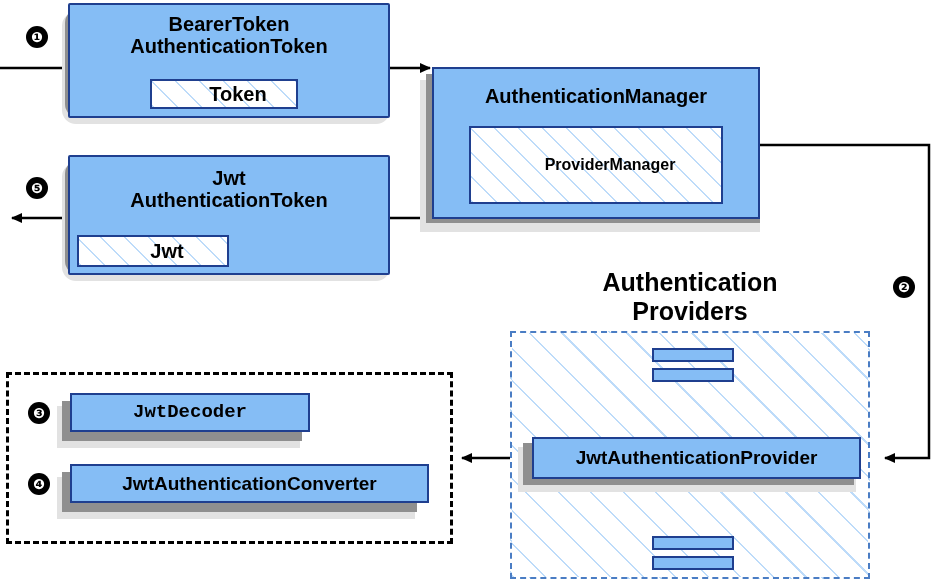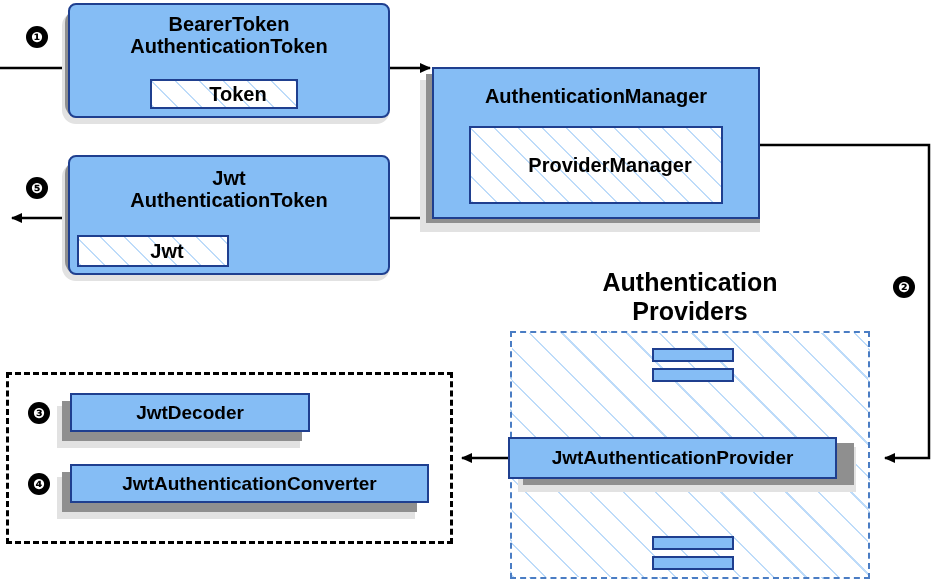--- a/index.html
+++ b/index.html
@@ -47,21 +47,21 @@
     z-index: 3;
   }
   .sh-dark {
     background: #8f8f8f;
   }
   .sh-light {
     background: #e2e2e2;
   }
 
   .rounded {
-    border-radius: 8px;
+    border-radius: 2px;
   }
   .rounded-sh {
     border-radius: 14px;
   }
 
   .node-title {
     line-height: 1.12;
     white-space: pre-line;
   }
 
@@ -192,30 +192,30 @@
 Providers</div>
 
   <div class="mini-bar" style="left:652px; top:348px; width:82px; height:14px;"></div>
   <div class="mini-bar" style="left:652px; top:368px; width:82px; height:14px;"></div>
 
   <div class="mini-bar" style="left:652px; top:536px; width:82px; height:14px;"></div>
   <div class="mini-bar" style="left:652px; top:556px; width:82px; height:14px;"></div>
 
   <div class="node-shadow sh-light" style="left:518px; top:447px; width:338px; height:45px;"></div>
   <div class="node-shadow sh-dark" style="left:523px; top:443px; width:331px; height:42px;"></div>
-  <div class="node" style="left:508px; top:437px; width:329px; height:42px; justify-content:center;">
+  <div class="node" style="left:532px; top:437px; width:329px; height:42px; justify-content:center;">
     <div class="node-title" style="font-size:19px;">JwtAuthenticationProvider</div>
   </div>
 
   <div class="node-shadow sh-light" style="left:420px; top:80px; width:340px; height:152px;"></div>
   <div class="node-shadow sh-dark" style="left:426px; top:74px; width:334px; height:149px;"></div>
   <div class="node" style="left:432px; top:67px; width:328px; height:152px; padding-top:16px;">
     <div class="node-title" style="font-size:20px;">AuthenticationManager</div>
   </div>
-  <div class="hatch-box" style="left:469px; top:126px; width:254px; height:78px; font-size:20px;">
+  <div class="hatch-box" style="left:469px; top:126px; width:254px; height:78px; font-size:16px;">
     <span>ProviderManager</span>
   </div>
 
   <div class="node-shadow sh-light rounded-sh" style="left:62px; top:12px; width:328px; height:112px;"></div>
   <div class="node-shadow sh-dark rounded-sh" style="left:65px; top:9px; width:325px; height:109px;"></div>
   <div class="node rounded" style="left:68px; top:3px; width:322px; height:115px; padding-top:8px;">
     <div class="node-title" style="font-size:20px;">BearerToken
 AuthenticationToken</div>
   </div>
   <div class="hatch-box" style="left:150px; top:79px; width:148px; height:30px; font-size:20px;">
@@ -230,21 +230,21 @@
   </div>
   <div class="hatch-box" style="left:77px; top:235px; width:152px; height:32px; font-size:20px;">
     <span>Jwt</span>
   </div>
 
   <div class="dotted-container" style="left:6px; top:372px; width:447px; height:172px;"></div>
 
   <div class="node-shadow sh-light" style="left:57px; top:406px; width:243px; height:42px;"></div>
   <div class="node-shadow sh-dark" style="left:62px; top:401px; width:240px; height:40px;"></div>
   <div class="node" style="left:70px; top:393px; width:240px; height:39px; justify-content:center;">
-    <div class="node-title" style="font-size:19px;">JwtDecoder</div>
+    <div class="node-title" style="font-size:19px;font-family:Liberation Mono, monospace;">JwtDecoder</div>
   </div>
 
   <div class="node-shadow sh-light" style="left:57px; top:477px; width:358px; height:42px;"></div>
   <div class="node-shadow sh-dark" style="left:62px; top:472px; width:355px; height:40px;"></div>
   <div class="node" style="left:70px; top:464px; width:359px; height:39px; justify-content:center;">
     <div class="node-title" style="font-size:19px;">JwtAuthenticationConverter</div>
   </div>
 
   <div class="badge" style="left:26px; top:26px;">❶</div>
   <div class="badge" style="left:26px; top:177px;">❺</div>

